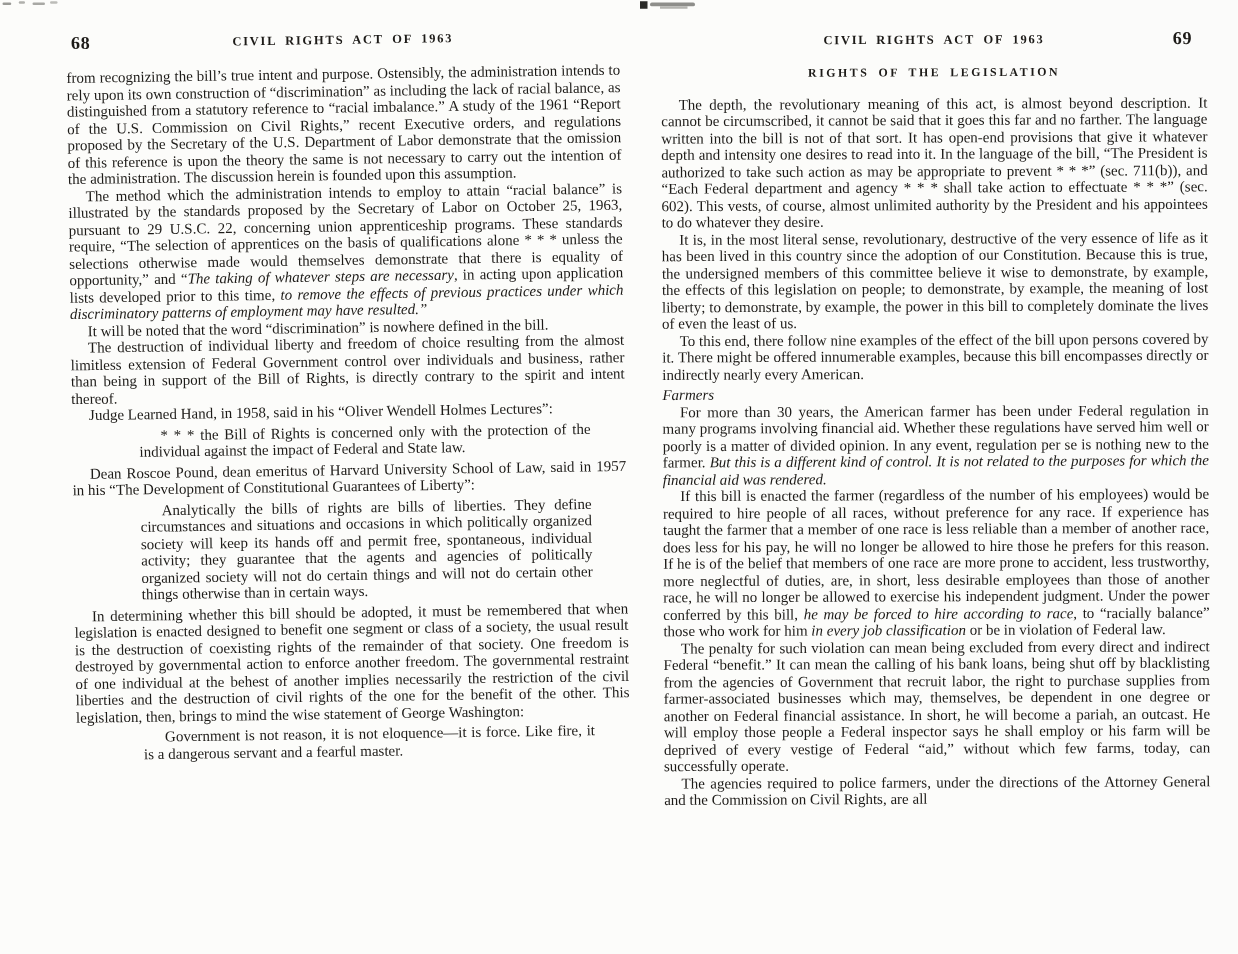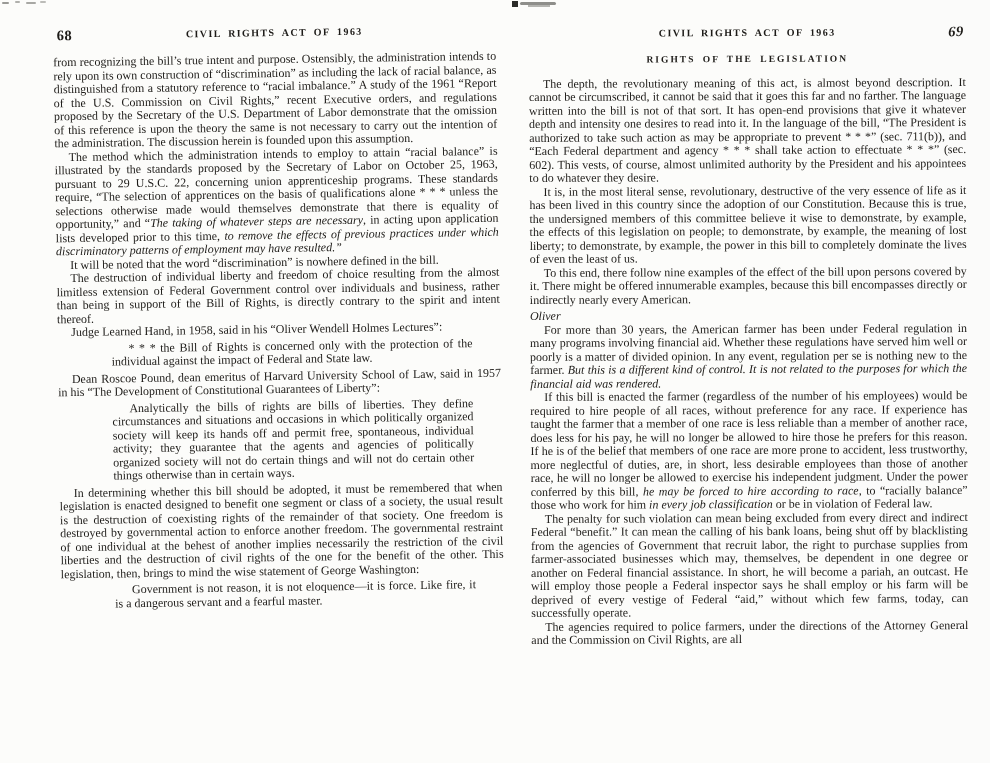--- a/index.html
+++ b/index.html
@@ -21,21 +21,21 @@
   .artifact.tc .bar{position:absolute;left:12px;top:2px;width:36px;height:3px;background:#8e8e8a;border-radius:2px;}
   .artifact.tc .bar2{position:absolute;left:20px;top:5px;width:22px;height:2px;background:#b4b4b0;}
 
   .page{position:absolute;top:24px;}
   .page.left{left:57px;width:443px;transform:rotate(-0.85deg);transform-origin:50% 50%;}
   .page.right{left:530px;width:437px;transform:rotate(-0.25deg);transform-origin:50% 50%;}
 
   .pagehead{position:relative;height:22px;}
   .pagenum{position:absolute;top:0;font-size:14.5px;font-weight:600;letter-spacing:0.5px;}
   .pagenum.pl{left:4px;}
-  .pagenum.pr{right:2px;font-style:italic;}
+  .pagenum.pr{right:12px;}
   .runtitle{position:absolute;left:0;right:0;top:3px;text-align:center;
     font-size:10px;font-weight:bold;letter-spacing:1.4px;word-spacing:3px;}
 
   .pbody{margin-top:7px;font-size:12px;line-height:13.5px;text-align:justify;
     text-justify:inter-word;color:#1d1b18;}
   .pbody p.para{margin:0;}
   .pbody p.ind{text-indent:14px;}
   .section-heading{text-align:center;font-size:9.5px;font-weight:bold;
     letter-spacing:2px;word-spacing:3px;margin:6px 0 10px 0;}
   .side-heading{font-style:italic;margin:3px 0 0 0;}
@@ -80,21 +80,21 @@
   <div class="page right">
     <div class="pagehead">
       <span class="runtitle">CIVIL RIGHTS ACT OF 1963</span>
       <span class="pagenum pr">69</span>
     </div>
     <div class="pbody" id="rightBody">
         <div class="section-heading"><span>RIGHTS OF THE LEGISLATION</span></div>
         <p class="para ind"><span>The depth, the revolutionary meaning of this act, is almost beyond description.  It cannot be circumscribed, it cannot be said that it goes this far and no farther.  The language written into the bill is not of that sort.  It has open-end provisions that give it whatever depth and intensity one desires to read into it.  In the language of the bill, “The President is authorized to take such action as may be appropriate to prevent * * *” (sec. 711(b)), and “Each Federal department and agency * * * shall take action to effectuate * * *” (sec. 602).  This vests, of course, almost unlimited authority by the President and his appointees to do whatever they desire.</span></p>
         <p class="para ind"><span>It is, in the most literal sense, revolutionary, destructive of the very essence of life as it has been lived in this country since the adoption of our Constitution.  Because this is true, the undersigned members of this committee believe it wise to demonstrate, by example, the effects of this legislation on people; to demonstrate, by example, the meaning of lost liberty; to demonstrate, by example, the power in this bill to completely dominate the lives of even the least of us.</span></p>
         <p class="para ind"><span>To this end, there follow nine examples of the effect of the bill upon persons covered by it.  There might be offered innumerable examples, because this bill encompasses directly or indirectly nearly every American.</span></p>
-        <div class="side-heading"><span>Oliver</span></div>
+        <div class="side-heading"><span>Farmers</span></div>
         <p class="para ind"><span>For more than 30 years, the American farmer has been under Federal regulation in many programs involving financial aid.  Whether these regulations have served him well or poorly is a matter of divided opinion.  In any event, regulation per se is nothing new to the farmer.  </span><i>But this is a different kind of control.  It is not related to the purposes for which the financial aid was rendered.</i></p>
         <p class="para ind"><span>If this bill is enacted the farmer (regardless of the number of his employees) would be required to hire people of all races, without preference for any race.  If experience has taught the farmer that a member of one race is less reliable than a member of another race, does less for his pay, he will no longer be allowed to hire those he prefers for this reason.  If he is of the belief that members of one race are more prone to accident, less trustworthy, more neglectful of duties, are, in short, less desirable employees than those of another race, he will no longer be allowed to exercise his independent judgment. Under the power conferred by this bill, </span><i>he may be forced to hire according to race</i><span>, to “racially balance” those who work for him </span><i>in every job classification</i><span> or be in violation of Federal law.</span></p>
         <p class="para ind"><span>The penalty for such violation can mean being excluded from every direct and indirect Federal “benefit.”  It can mean the calling of his bank loans, being shut off by blacklisting from the agencies of Government that recruit labor, the right to purchase supplies from farmer-associated businesses which may, themselves, be dependent in one degree or another on Federal financial assistance.  In short, he will become a pariah, an outcast.  He will employ those people a Federal inspector says he shall employ or his farm will be deprived of every vestige of Federal “aid,” without which few farms, today, can successfully operate.</span></p>
         <p class="para ind"><span>The agencies required to police farmers, under the directions of the Attorney General and the Commission on Civil Rights, are all</span></p>
       </div>
   </div>
 
 </div>
 
 </body></html>

